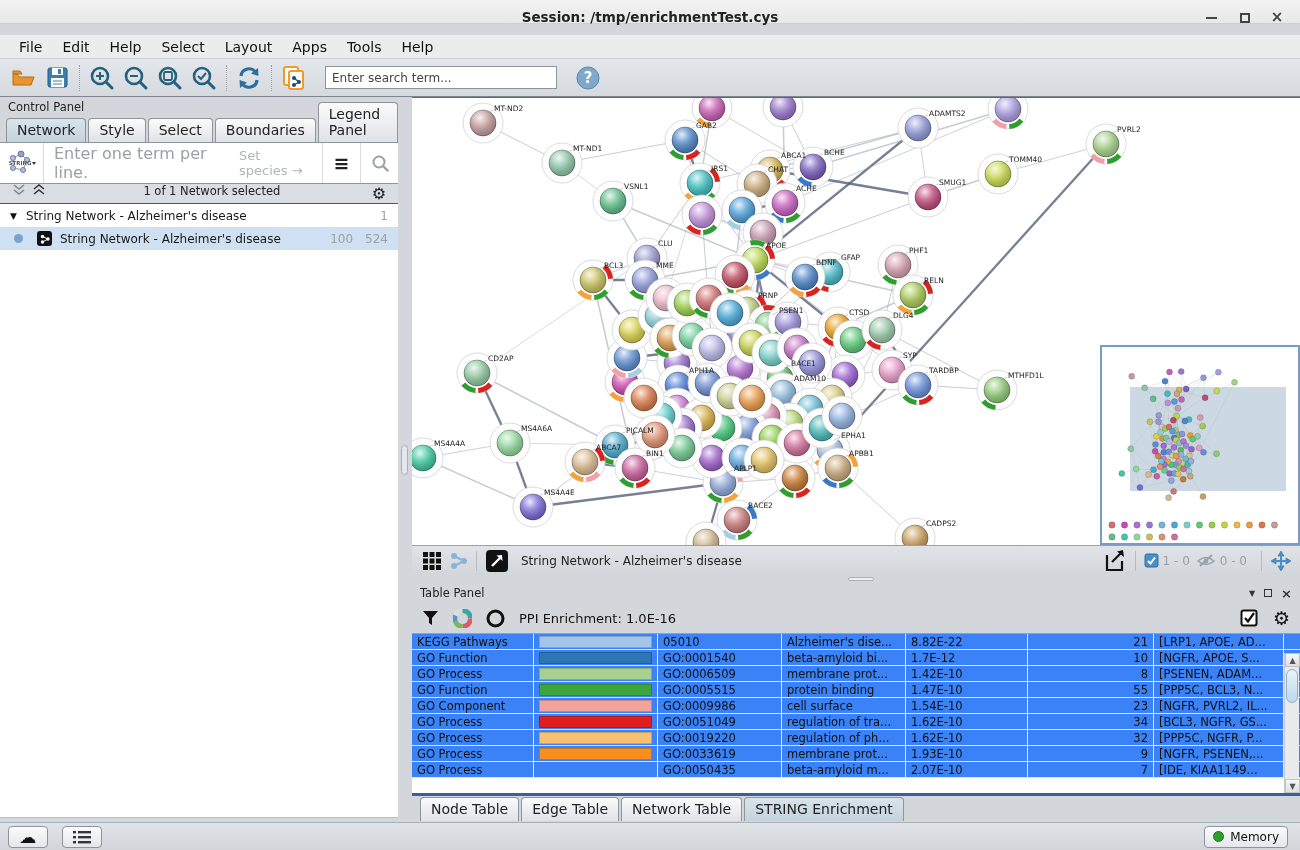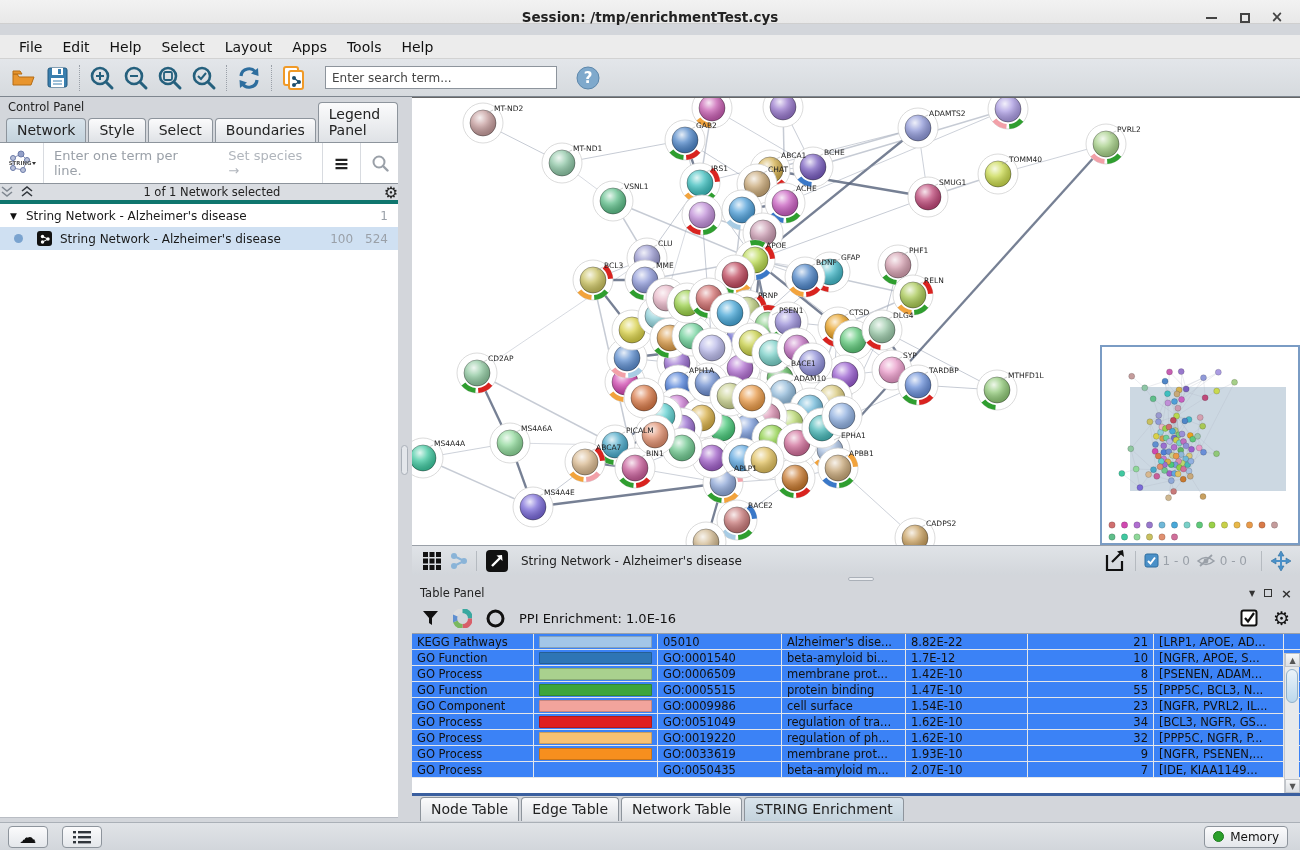--- a/index.html
+++ b/index.html
@@ -41,25 +41,25 @@
   .ph-box { width:8px; height:8px; border:1.5px solid #333; }
   .ph-x { font-weight:bold; font-size:13px; line-height:1; }
   #cp-tabs { display:flex; align-items:flex-end; height:25px; padding-left:6px; gap:2px; }
   .tab { border:1px solid #8d949c; border-bottom:none; border-radius:4px 4px 0 0; padding:3px 10px 4px;
          background:linear-gradient(#fbfbfc,#dfe2e6); font-size:14px; color:#222; }
   .tab.active { background:linear-gradient(#d9e4ec,#c3d2dc); font-weight:normal; }
   #string-bar { margin:0; height:42px; background:#fff; border-top:1px solid #8d949c; border-bottom:1px solid #8d949c;
                 display:flex; align-items:stretch; }
   #string-logo-btn { width:44px; display:flex; align-items:center; justify-content:center; border-right:1px solid #d8dbe0; }
   #string-input { flex:1; display:flex; align-items:center; padding:0 10px; gap:6px; }
-  .ph-text { color:#9aa0a8; font-size:13px; }
+  .ph-text { color:#9aa0a8; font-size:16px; }
   .ph-text2 { color:#b0b5bc; font-size:13px; margin-left:22px; }
   .sq-btn { width:38px; display:flex; align-items:center; justify-content:center; border-left:1px solid #d8dbe0;
             font-size:19px; color:#222; }
-  #net-sel-row { height:20px; background:#dadde2; border-bottom:4px solid #0f766e; display:flex; align-items:center; padding:0 0; }
+  #net-sel-row { height:20px; background:#dadde2; border-bottom:1px solid #0f766e; display:flex; align-items:flex-start; padding:0 12px; }
   #net-sel-row .txt { flex:1; text-align:center; font-size:11.5px; color:#222; }
   .chev { color:#7f8790; margin-right:6px; }
   #net-tree { background:#fff; height:614px; border-bottom:1px solid #b9bdc4; }
   .tree-row { height:23px; display:flex; align-items:center; font-size:12px; padding:0 10px; }
   .tree-row .num { color:#9aa0a8; margin-left:12px; }
   .tree-row .grow { flex:1; }
   .tree-row.selected { background:#cfe0f2; }
   .tri { font-size:9px; color:#111; margin-right:9px; }
   .blue-dot { width:9px; height:9px; border-radius:50%; background:#7aa3cf; margin-right:14px; }
   .share-badge { width:15px; height:15px; background:#111; border-radius:3px; margin-right:8px; display:flex; align-items:center; justify-content:center; }

